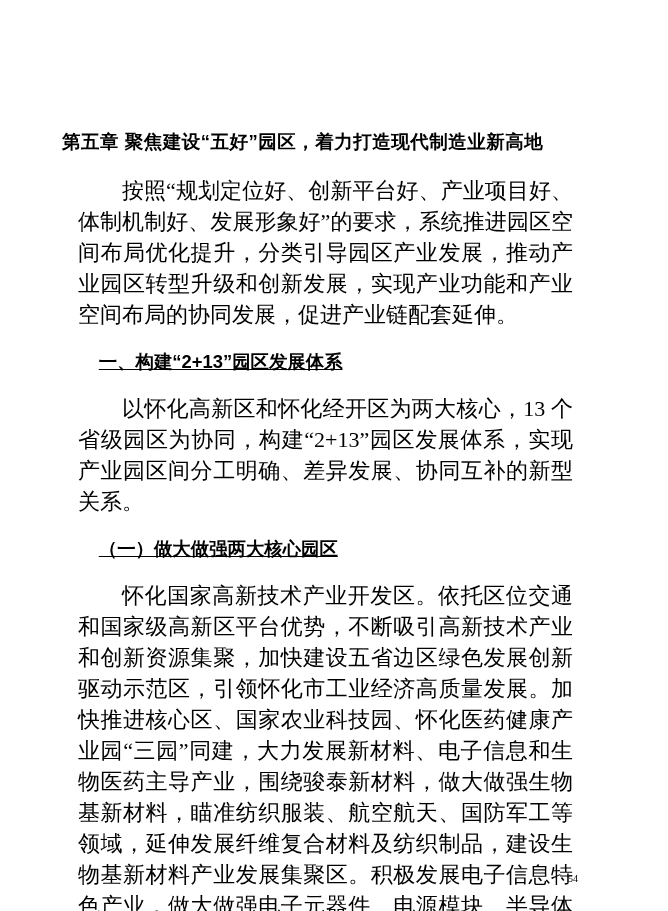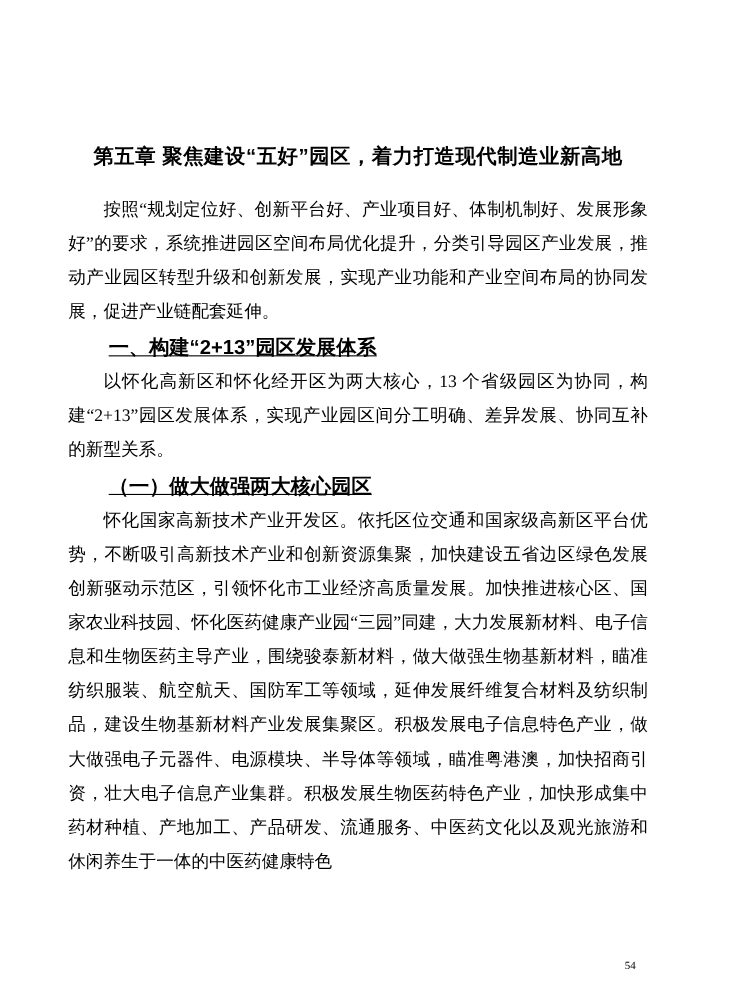--- a/index.html
+++ b/index.html
@@ -19,32 +19,32 @@
     position: absolute;
     left: 62px;
     top: 128px;
     width: 527px;
   }
   .doc-title {
     font-family: "Liberation Sans", "DejaVu Sans", sans-serif;
     font-weight: bold;
     font-size: 18.5px;
     line-height: 27px;
-    text-align: center;
+    text-align: left;
     margin: 0 0 20px 0;
     letter-spacing: 0.5px;
   }
   .body-para {
     font-family: "Liberation Serif", "DejaVu Serif", serif;
-    font-size: 16px;
+    font-size: 22px;
     line-height: 31px;
     text-align: justify;
     text-justify: inter-character;
     text-indent: 2em;
-    margin: 0;
+    margin: 16px;
   }
   .section-heading {
     font-family: "Liberation Sans", "DejaVu Sans", sans-serif;
     font-weight: bold;
     font-size: 18.4px;
     line-height: 31px;
     text-indent: 2em;
     margin: 1px 0;
     text-decoration: underline;
   }

